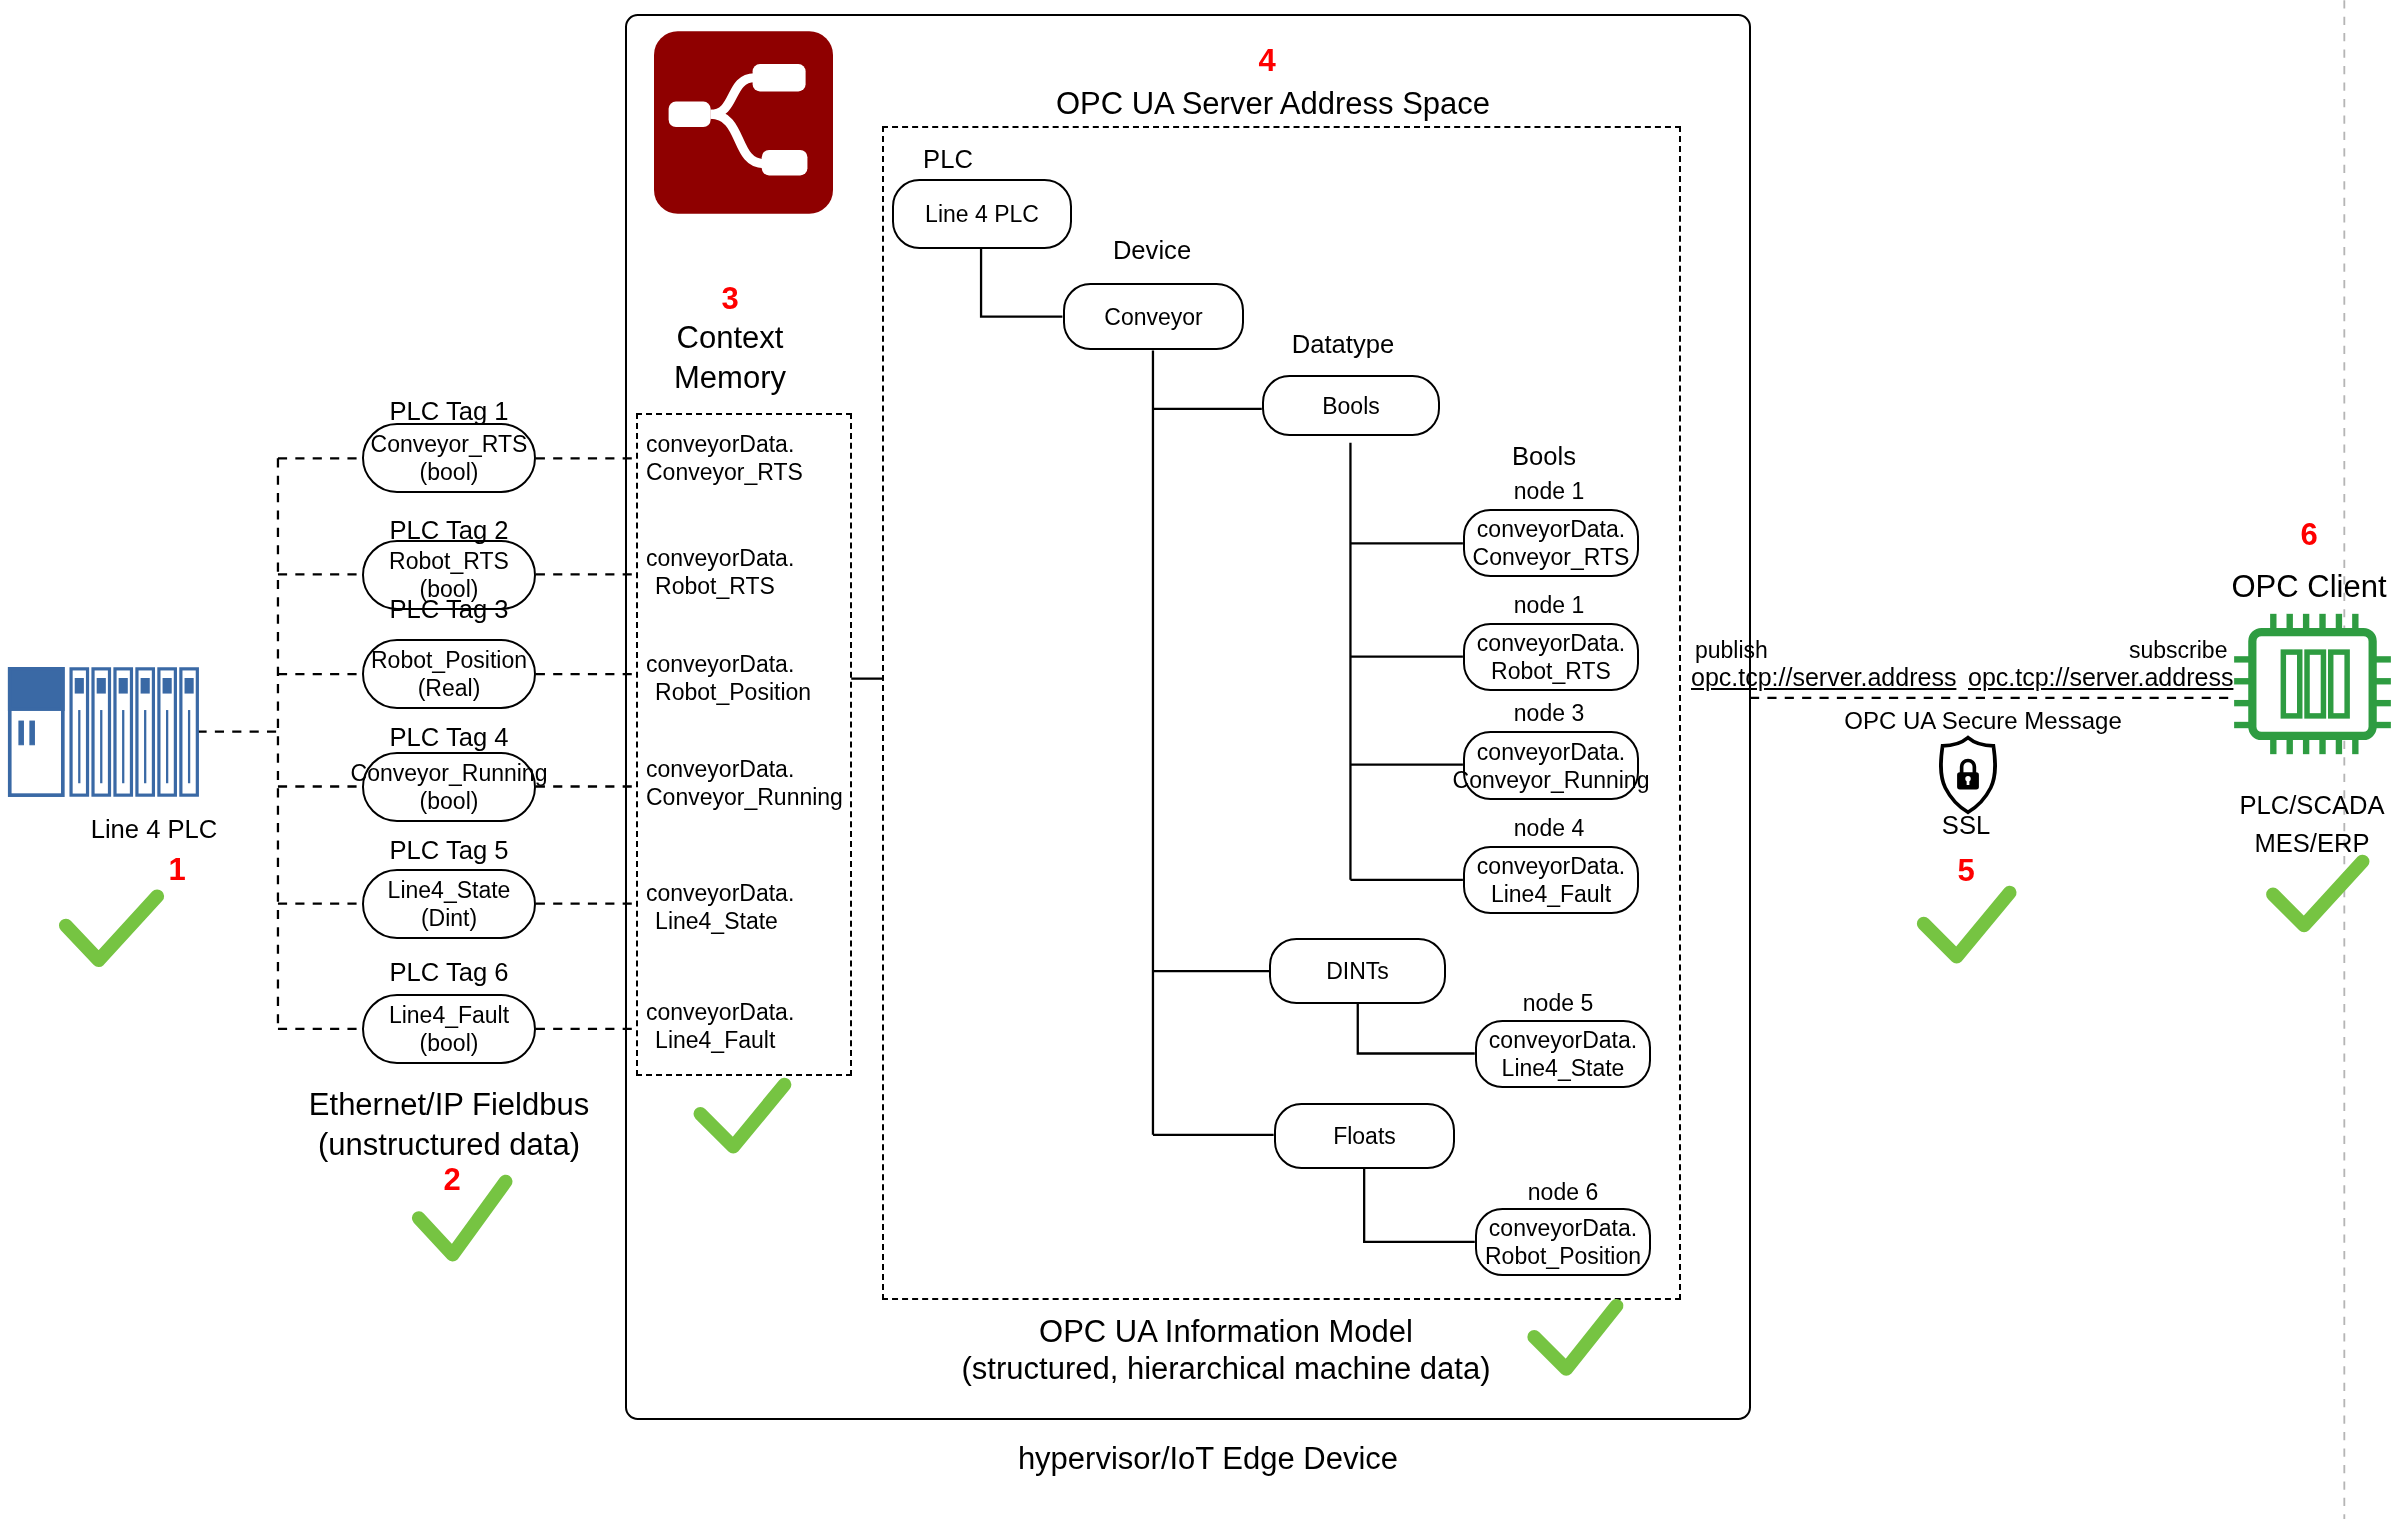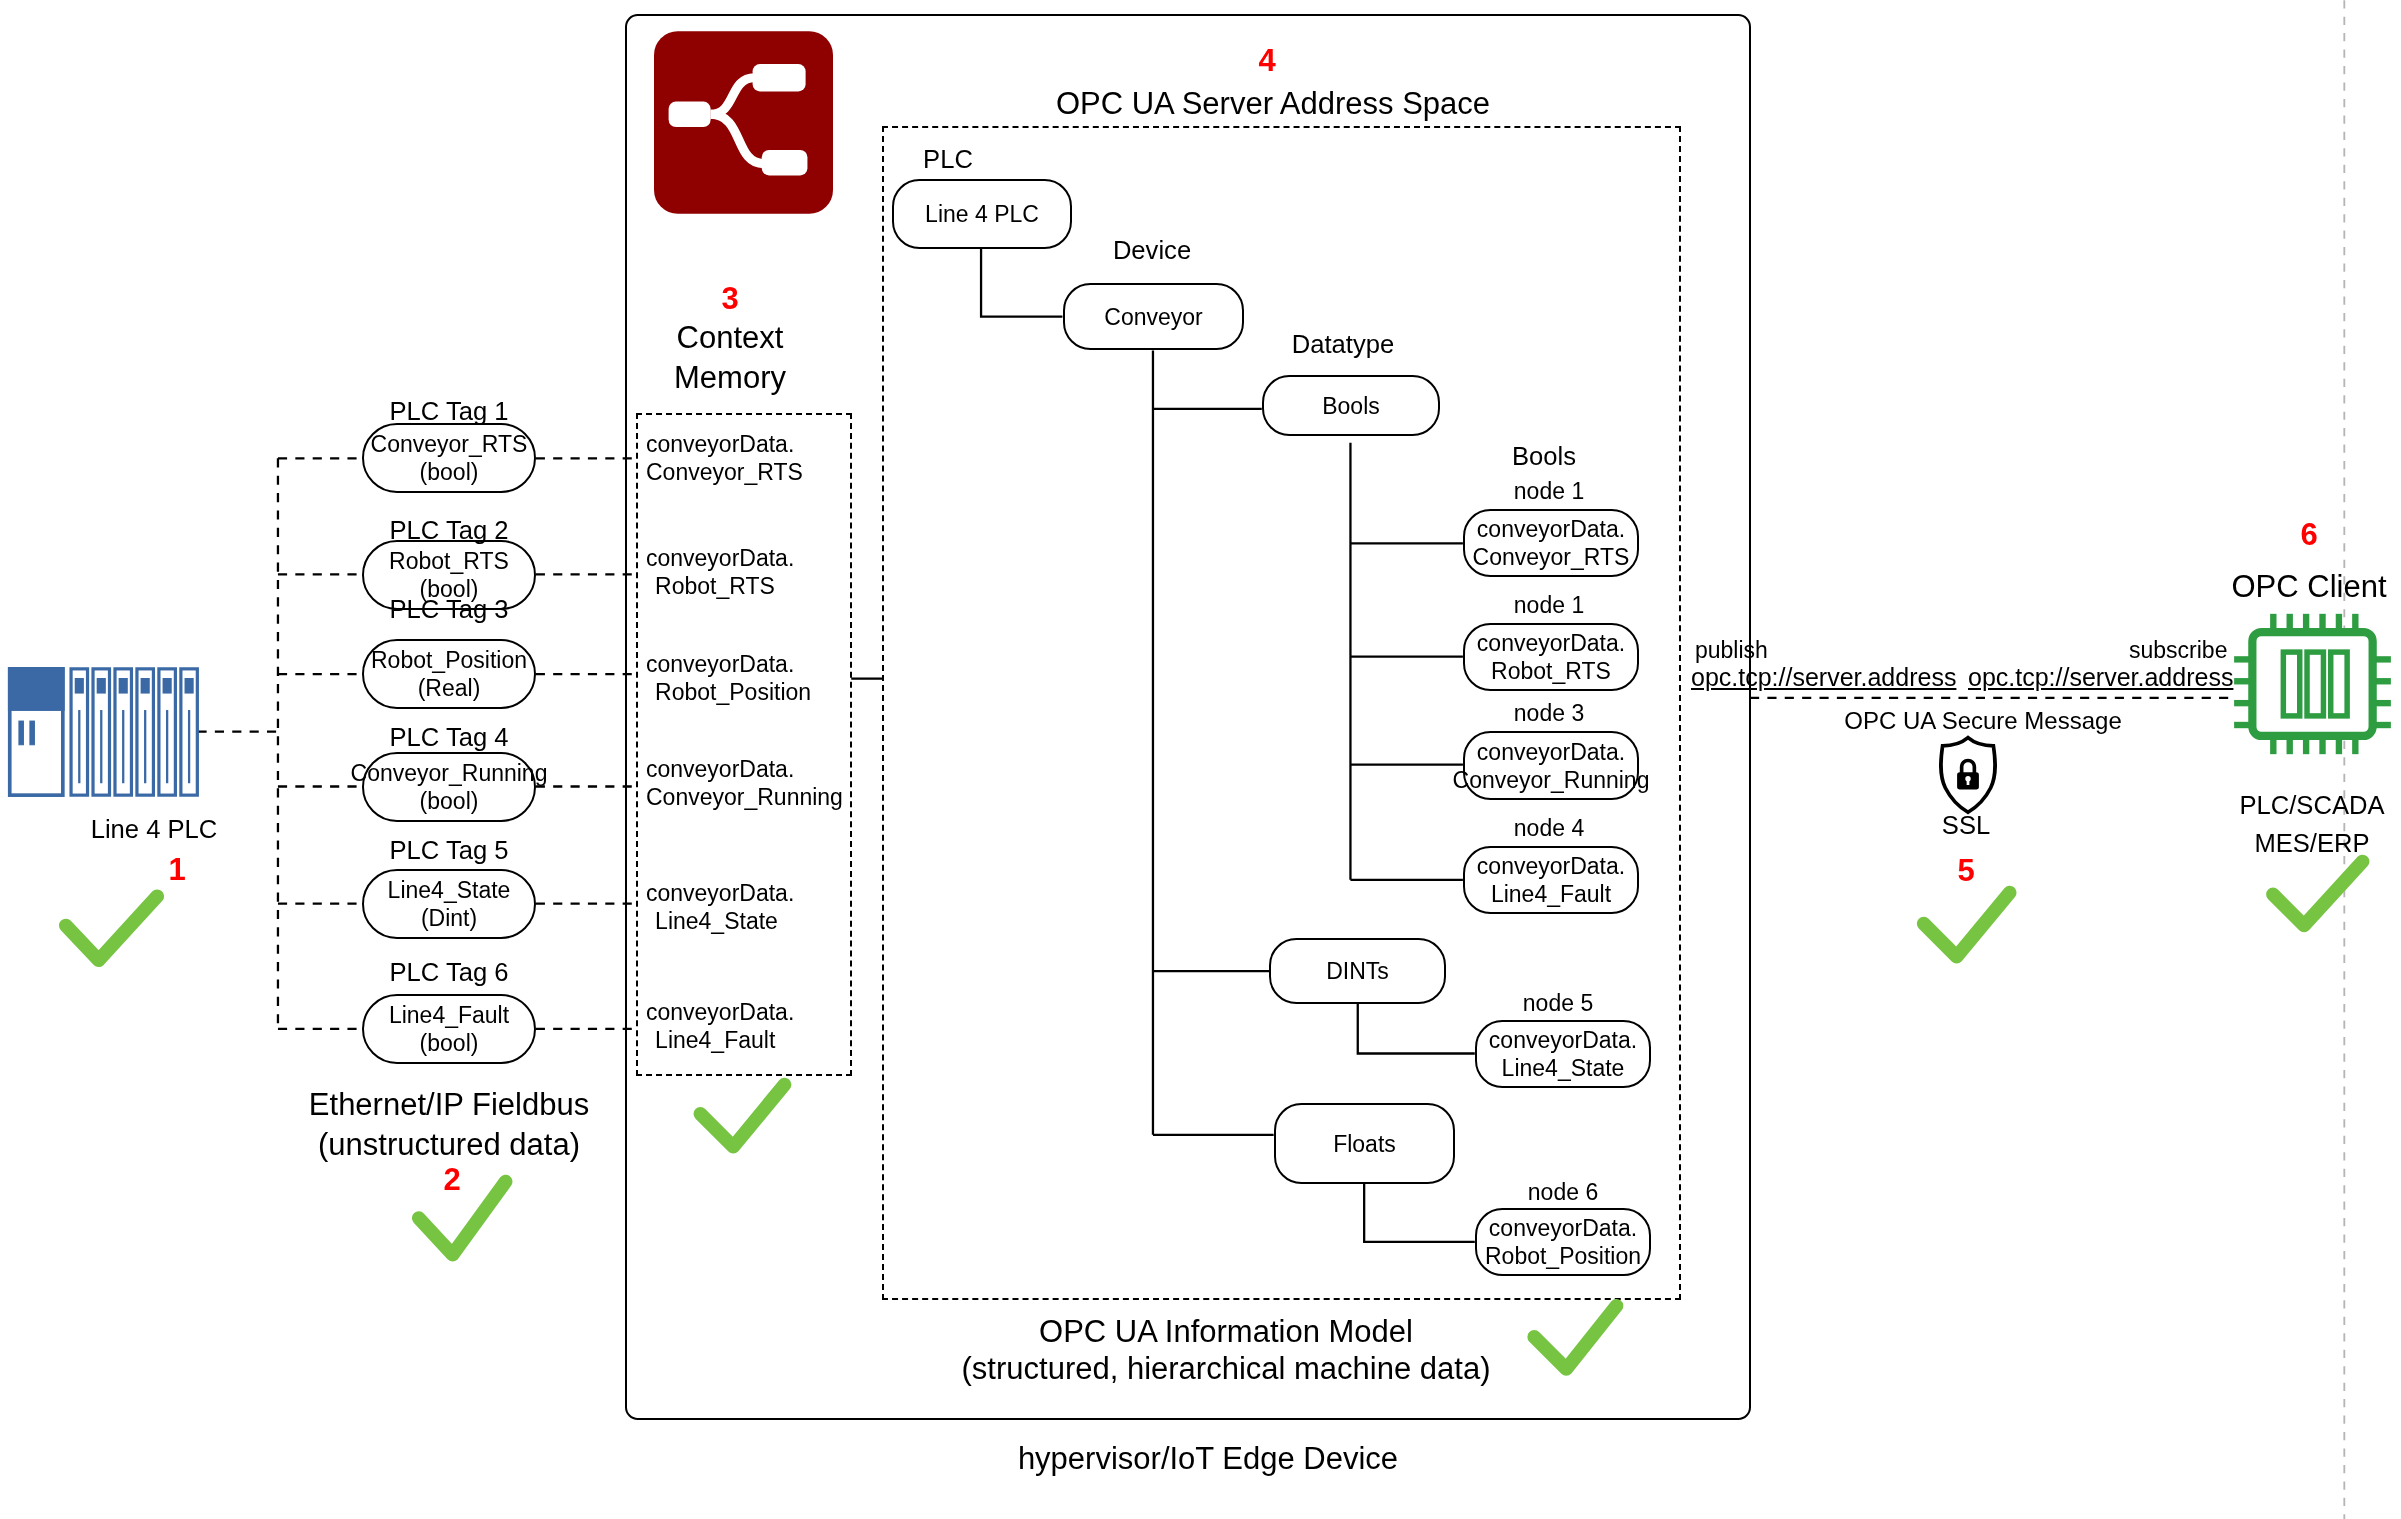--- a/index.html
+++ b/index.html
@@ -213,21 +213,21 @@
     <span>Conveyor</span>
   </div>
 
   <div class="abs ctr t28 txt" style="left:1343px; top:329px;">Datatype</div>
   <div class="abs rnode t25" style="left:1262px; top:375px; width:178px; height:61px;">
     <span>Bools</span>
   </div>
   <div class="abs rnode t25" style="left:1269px; top:938px; width:177px; height:66px;">
     <span>DINTs</span>
   </div>
-  <div class="abs rnode t25" style="left:1274px; top:1103px; width:181px; height:81px;">
+  <div class="abs rnode t25" style="left:1274px; top:1103px; width:181px; height:66px;">
     <span>Floats</span>
   </div>
 
   <div class="abs ctr t28 txt" style="left:1544px; top:441px;">Bools</div>
 
   <div class="abs ctr t25 txt" style="left:1549px; top:477px;">node 1</div>
   <div class="abs rnode t25" style="left:1463px; top:509px; width:176px; height:68px;">
     <span>conveyorData.</span>
     <span>Conveyor_RTS</span>
   </div>

